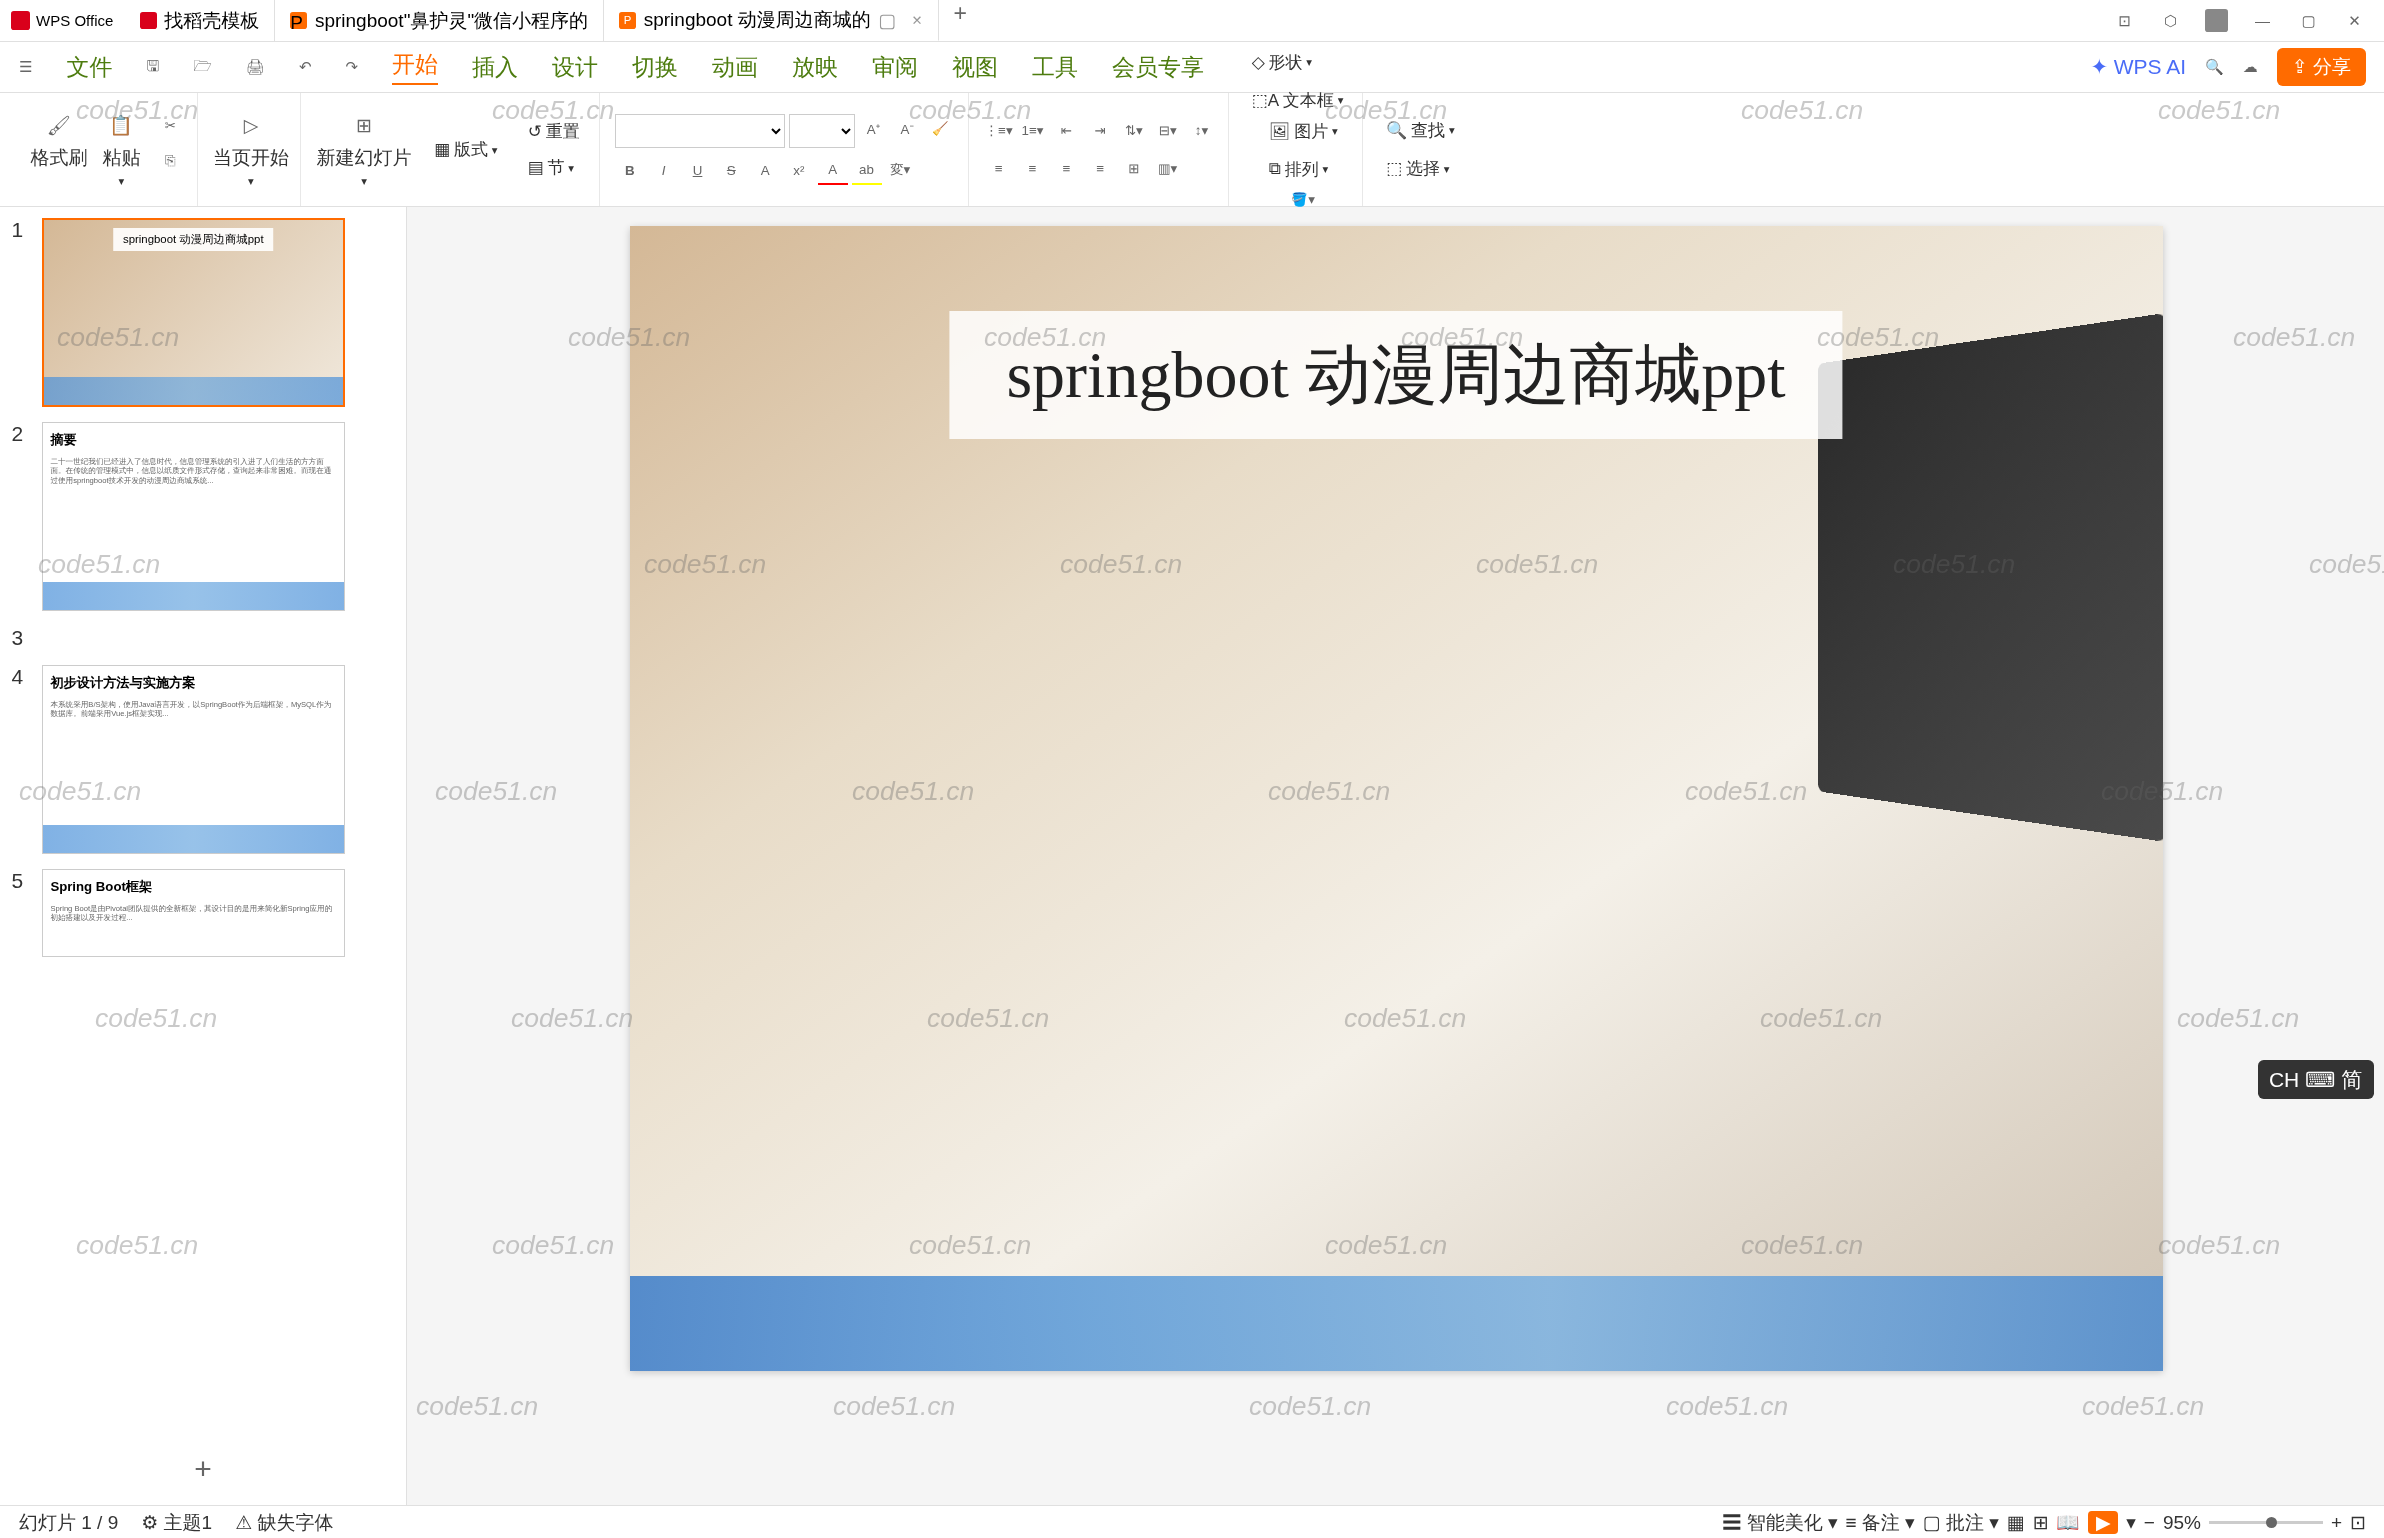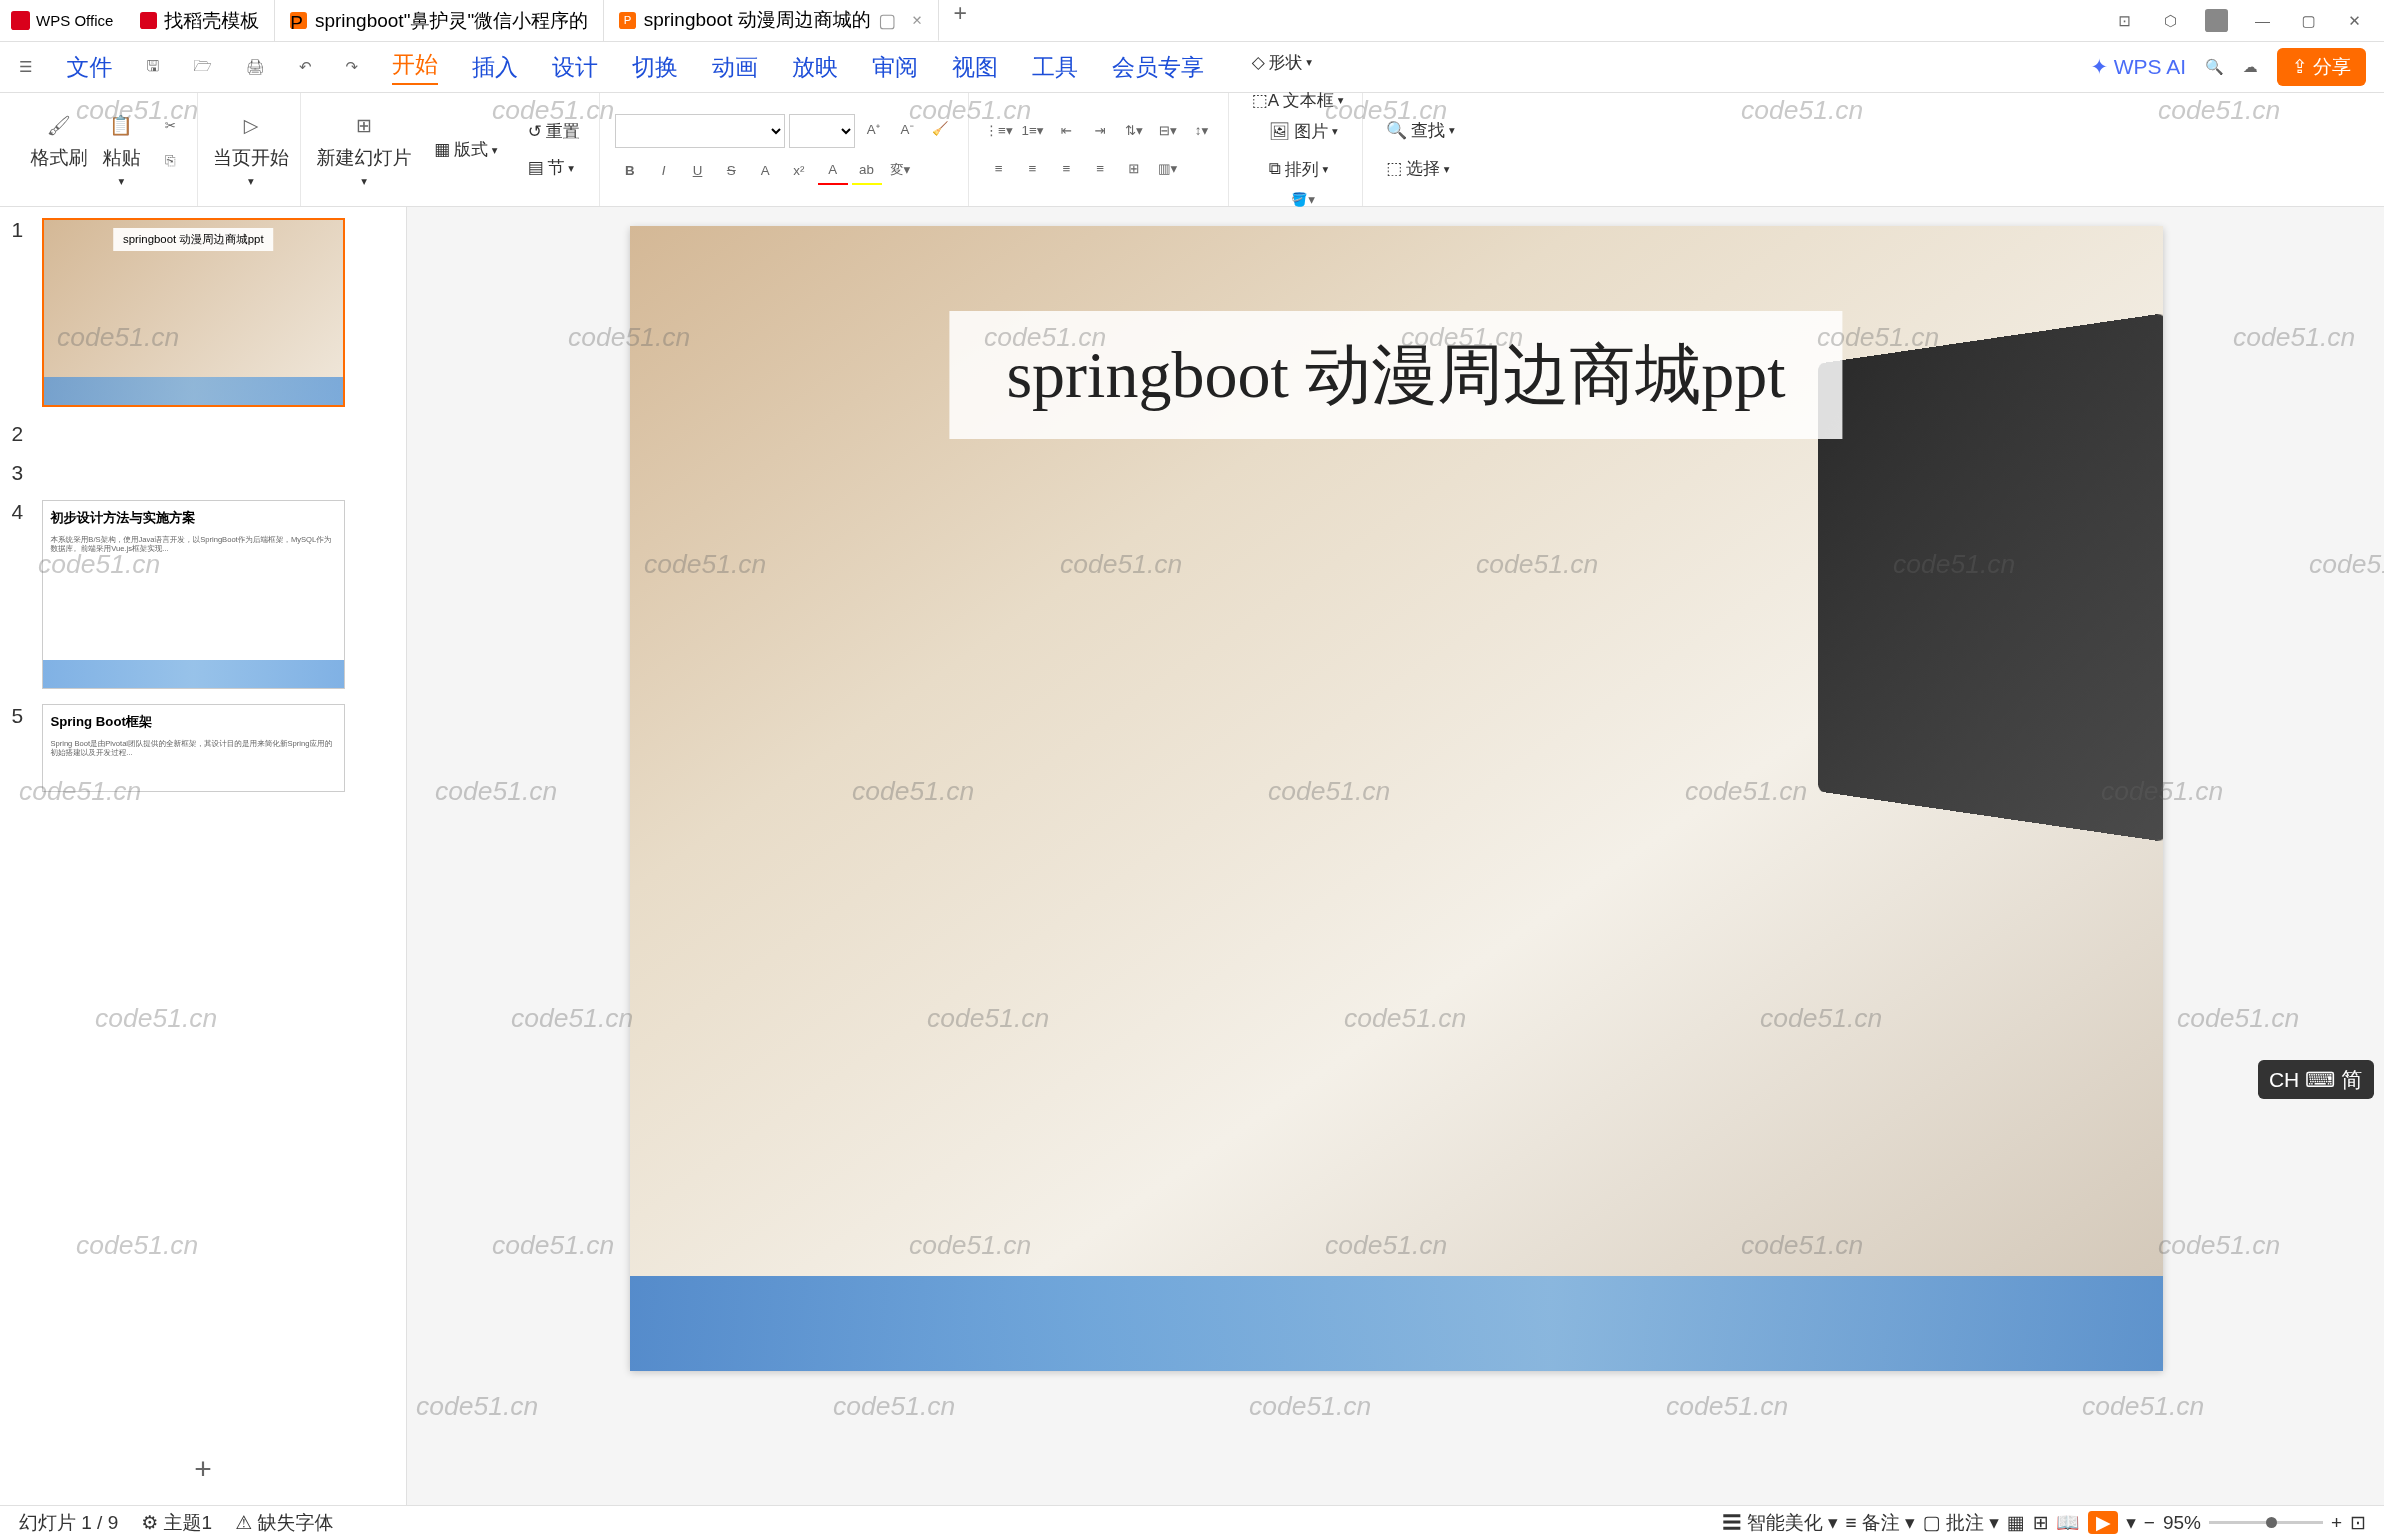--- a/index.html
+++ b/index.html
@@ -15,21 +15,21 @@
 .tab-icon { width: 17px; height: 17px; border-radius: 2.8px; }
 .tab-icon.red { background: #d9001b; }
 .tab-icon.orange { background: #ff6b00; }
 .tab-close { color: #999; font-size: 13.2px; margin-left: 7.6px; }
 .tab-add { padding: 0 15px; color: #666; font-size: 23px; }
 .win-controls { margin-left: auto; display: flex; gap: 23px; padding: 0 19px; }
 .win-btn { width: 23px; height: 23px; display: flex; align-items: center; justify-content: center; color: #666; }
 
 
 .menubar { height: 51px; background: #fff; display: flex; align-items: center; padding: 0 19px; gap: 34px; border-bottom: 0.9px solid #e0e0e0; }
-.menu-item { font-size: 23px; color: #1d4ed8; cursor: pointer; }
+.menu-item { font-size: 23px; color: #4d7c0f; cursor: pointer; }
 .menu-item.active { color: #ff6b00; border-bottom: 2.8px solid #ff6b00; padding-bottom: 3.8px; }
 .menu-right { margin-left: auto; display: flex; align-items: center; gap: 19px; }
 .wps-ai { display: flex; align-items: center; gap: 5.7px; color: #4a6cf7; font-size: 21px; }
 .share-btn { background: #ff6b00; color: #fff; padding: 5.7px 15px; border-radius: 5.7px; font-size: 19px; }
 
 
 .ribbon { height: 114px; background: #fff; display: flex; align-items: center; padding: 0 19px; border-bottom: 0.9px solid #e0e0e0; gap: 3.8px; }
 .ribbon-group { display: flex; flex-direction: column; align-items: center; padding: 0 11.4px; border-right: 0.9px solid #e8e8e8; height: 100%; justify-content: center; }
 .ribbon-btn { display: flex; flex-direction: column; align-items: center; gap: 3.8px; font-size: 19px; color: #333; }
 .ribbon-btn.small { flex-direction: row; font-size: 17px; padding: 3.8px 7.6px; }
@@ -305,20 +305,25 @@
       <div class="thumb-row">
         <div class="thumb-num">1</div>
         <div class="thumb active">
           <div style="position:absolute;inset:0;background:linear-gradient(135deg,#d4b896,#f0e8dc);"></div>
           <div style="position:absolute;top:7.6px;left:50%;transform:translateX(-50%);background:rgba(255,255,255,0.9);padding:3.8px 9.5px;font-size:11.4px;white-space:nowrap;">springboot 动漫周边商城ppt</div>
           <div class="thumb-wave"></div>
         </div>
       </div>
       <div class="thumb-row">
         <div class="thumb-num">2</div>
+        <div class="thumb">
+          <div class="thumb-title">摘要</div>
+          <div class="thumb-text">二十一世纪我们已经进入了信息时代，信息管理系统的引入进了人们生活的方方面面。在传统的管理模式中，信息以纸质文件形式存储，查询起来非常困难。而现在通过使用springboot技术开发的动漫周边商城系统...</div>
+          <div class="thumb-wave"></div>
+        </div>
       </div>
       <div class="thumb-row">
         <div class="thumb-num">3</div>
       </div>
       <div class="thumb-row">
         <div class="thumb-num">4</div>
         <div class="thumb">
           <div class="thumb-title">初步设计方法与实施方案</div>
           <div class="thumb-text">本系统采用B/S架构，使用Java语言开发，以SpringBoot作为后端框架，MySQL作为数据库。前端采用Vue.js框架实现...</div>
           <div class="thumb-wave"></div>

